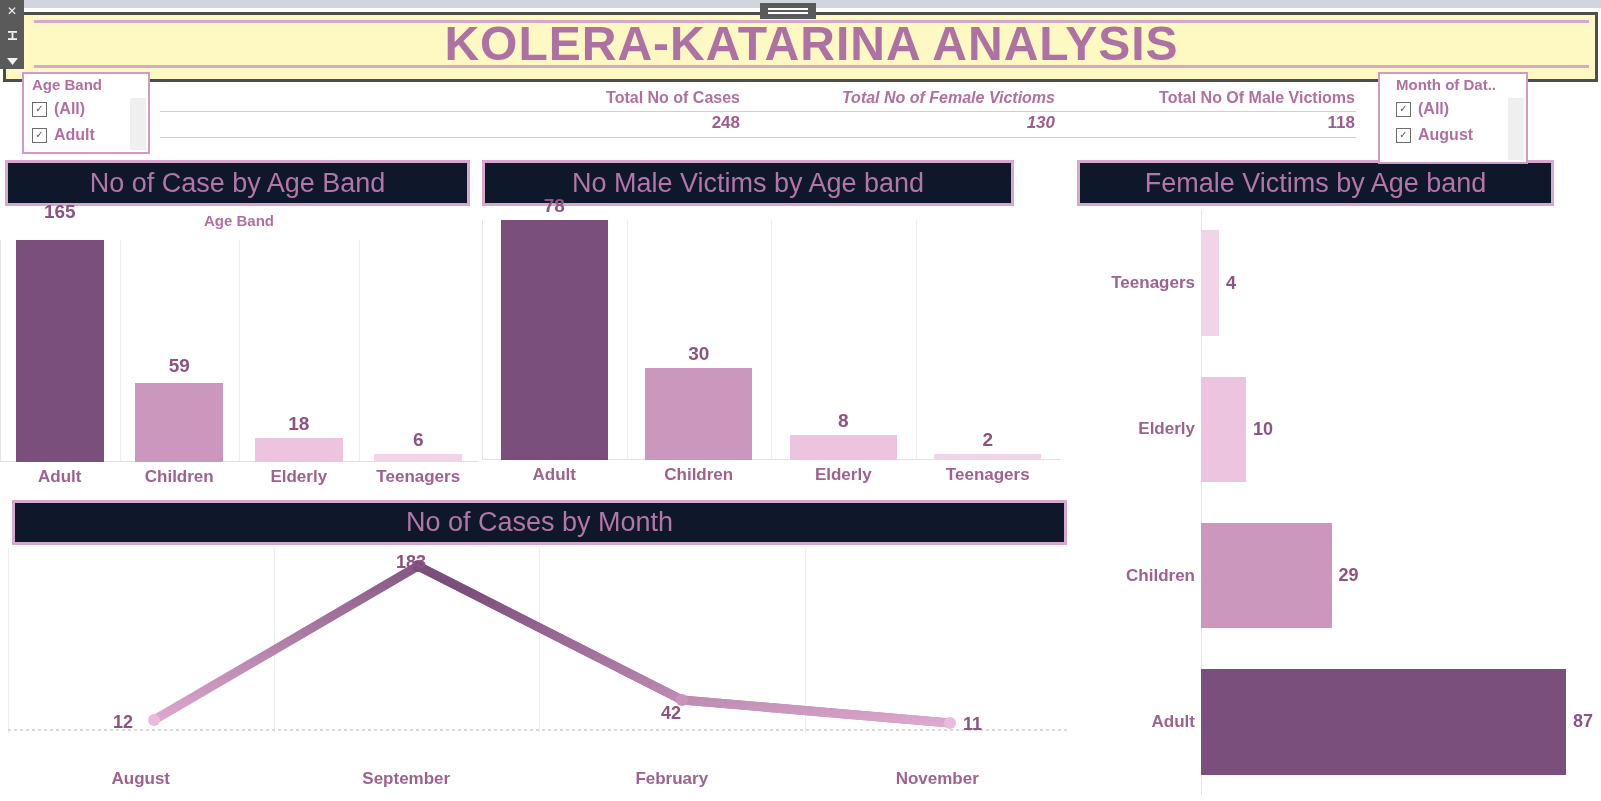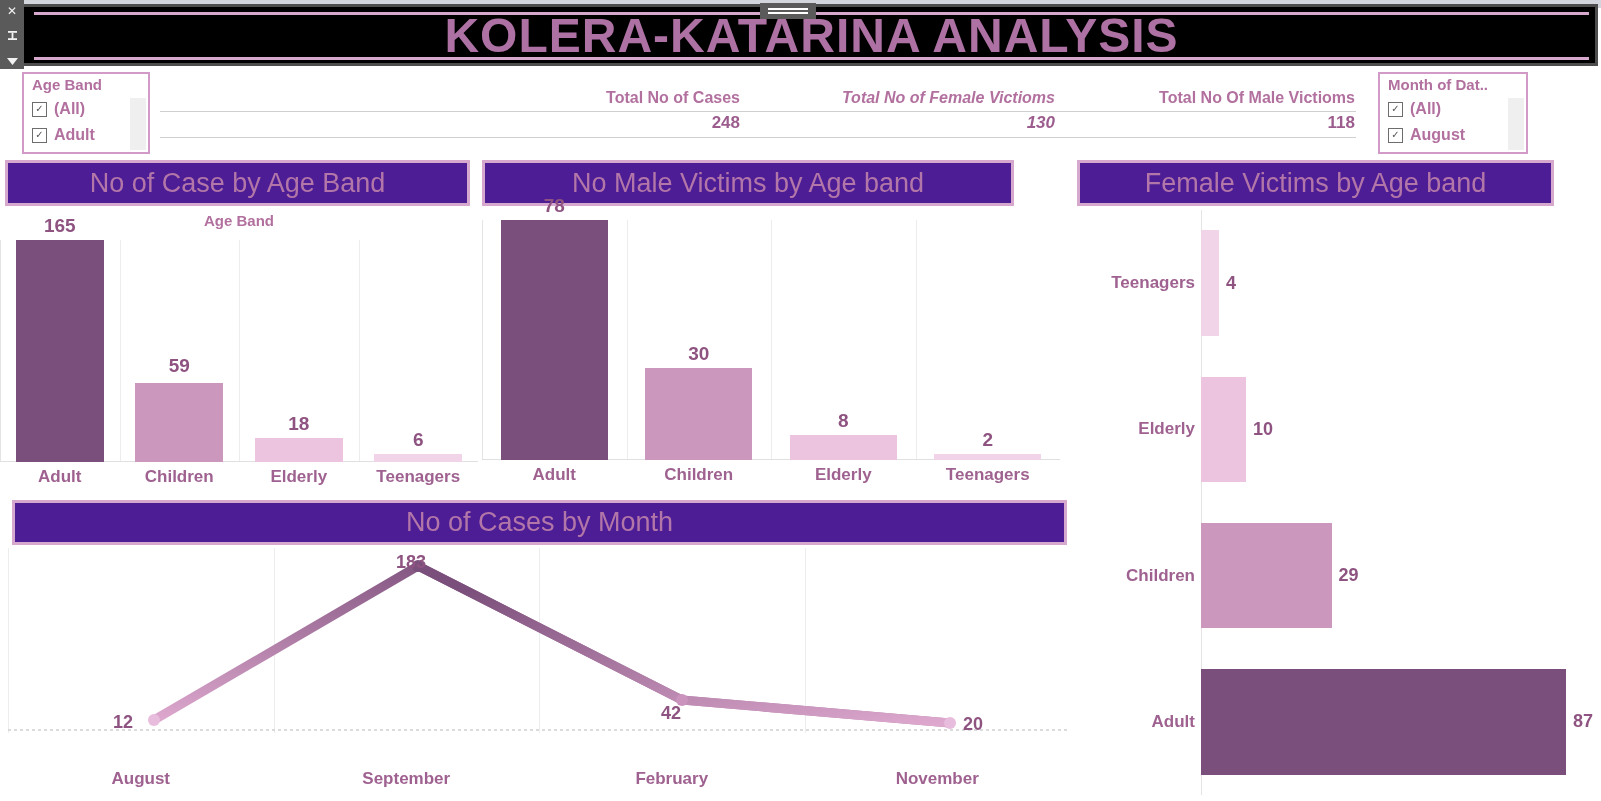--- a/index.html
+++ b/index.html
@@ -29,40 +29,40 @@
   .grip {
     position:absolute; left:760px; top:3px; width:56px; height:16px;
     background:#5a5a5a; z-index:40;
     display:flex; flex-direction:column; justify-content:center;
     align-items:center; gap:2px;
   }
   .grip i { display:block; width:40px; height:2px; background:#ffffff; }
 
   
   .title-outer {
-    position:absolute; left:3px; top:4px; width:1595px; height:62px;
-    border:3px solid #4d4d4d; background:#000000;
+    position:absolute; left:3px; top:12px; width:1595px; height:70px;
+    border:3px solid #4d4d4d; background:#fef9c3;
   }
   .title-inner {
     position:absolute; left:28px; top:5px; right:6px; height:48px;
     border-top:3px solid #d7a8cd; border-bottom:3px solid #d7a8cd;
     display:flex; align-items:center; justify-content:center;
   }
   .dash-title {
     font-size:48px; font-weight:bold; color:#ad71a3;
     letter-spacing:1px; line-height:1; white-space:nowrap;
   }
 
   
   .filter-card {
     position:absolute; background:#fff; border:2px solid #d29ac6;
     overflow:hidden; z-index:30;
   }
   #filter-age  { left:22px;   top:72px; width:128px; height:82px; }
-  #filter-month{ left:1378px; top:72px; width:150px; height:82px; }
+  #filter-month{ left:1378px; top:72px; width:150px; height:92px;padding-left:8px; }
   .filter-title {
     font-size:15px; font-weight:bold; color:#b2709f;
     padding:2px 0 3px 8px; white-space:nowrap;
   }
   .filter-row {
     display:flex; align-items:center; gap:7px; padding:1px 0 1px 8px;
     height:26px;
   }
   .cbox {
     width:15px; height:15px; border:1px solid #6d6d6d; background:#fff;
@@ -84,21 +84,21 @@
   .kpi-name {
     font-size:16px; font-weight:bold; color:#b2709f; white-space:nowrap;
     line-height:24px;
   }
   .kpi-value {
     font-size:17px; font-weight:bold; color:#9c5d8e; line-height:26px;
   }
 
   
   .panel-title {
-    position:absolute; border:3px solid #d7a8cd; background:#4c1d95;
+    position:absolute; border:3px solid #d7a8cd; background:#0f172a;
     display:flex; align-items:center; justify-content:center;
   }
   .panel-title span {
     font-size:27px; color:#b276a8; line-height:1; white-space:nowrap;
   }
 
   
   .vchart { position:absolute; }
   .vchart .axis-caption {
     position:absolute; top:0; left:0; right:0; text-align:center;
@@ -260,21 +260,21 @@
     <div class="vplot" style="top:28px;">
       <div class="vgrid">
           <i></i>
           <i></i>
           <i></i>
           <i></i>
         </div>
       <div class="vaxisline"></div>
       <div class="vcols">
         <div class="vcol">
-          <div class="vbar-label" style="bottom:100%;margin-bottom:3px;">165</div>
+          <div class="vbar-label" style="bottom:100%;margin-bottom:17px;">165</div>
           <div class="vbar" style="height:100%;background:#7b4f7b;"></div>
         </div>
         <div class="vcol">
           <div class="vbar-label" style="bottom:35.8%;margin-bottom:6px;">59</div>
           <div class="vbar" style="height:35.8%;background:#cb97bd;"></div>
         </div>
         <div class="vcol">
           <div class="vbar-label" style="bottom:10.9%;margin-bottom:3px;">18</div>
           <div class="vbar" style="height:10.9%;background:#edc4e0;"></div>
         </div>
@@ -385,21 +385,21 @@
       <polyline points="410,18 674,152 942,175" fill="none" stroke="url(#lg2)" stroke-width="9" stroke-linecap="round" stroke-linejoin="round"></polyline>
       <circle cx="146" cy="172" r="6" fill="#e8bcdc"></circle>
       <circle cx="410" cy="18" r="6" fill="#7b4f7b"></circle>
       <circle cx="674" cy="152" r="6" fill="#c993be"></circle>
       <circle cx="942" cy="175" r="6" fill="#e8bcdc"></circle>
     </svg>
 
     <div class="lval" style="left:105px;top:164px;">12</div>
     <div class="lval" style="left:388px;top:4px;">183</div>
     <div class="lval" style="left:653px;top:155px;">42</div>
-    <div class="lval" style="left:955px;top:166px;">20</div>
+    <div class="lval" style="left:955px;top:166px;">11</div>
 
     <div class="lcats">
       <div class="lcat">August</div>
       <div class="lcat">September</div>
       <div class="lcat">February</div>
       <div class="lcat">November</div>
     </div>
   </div>
 
 </div>

